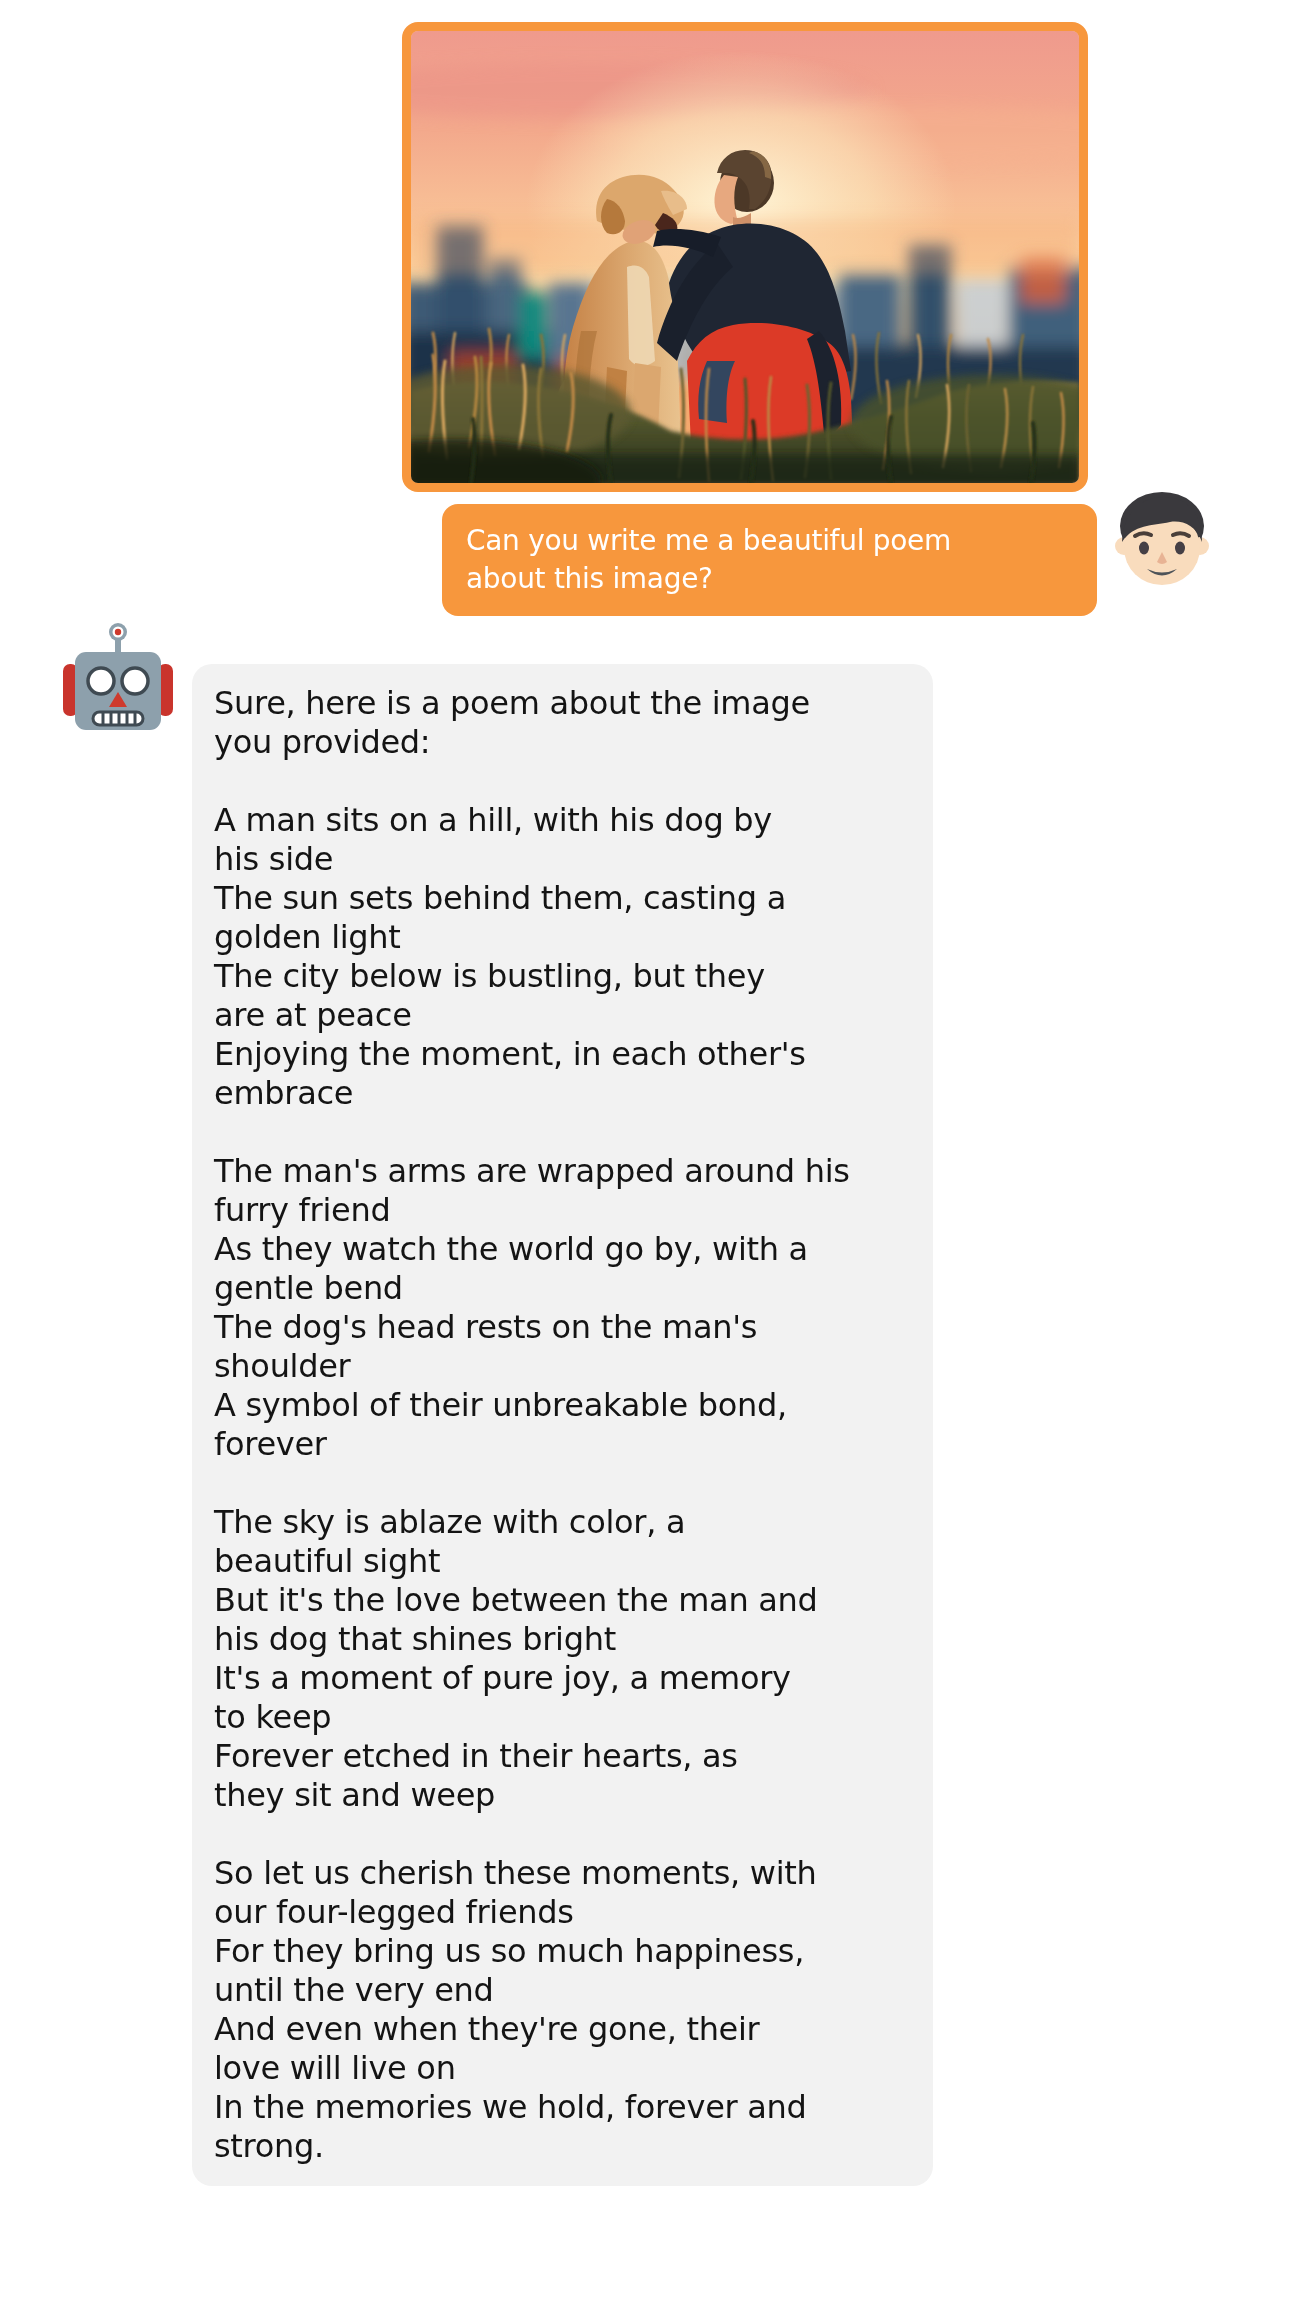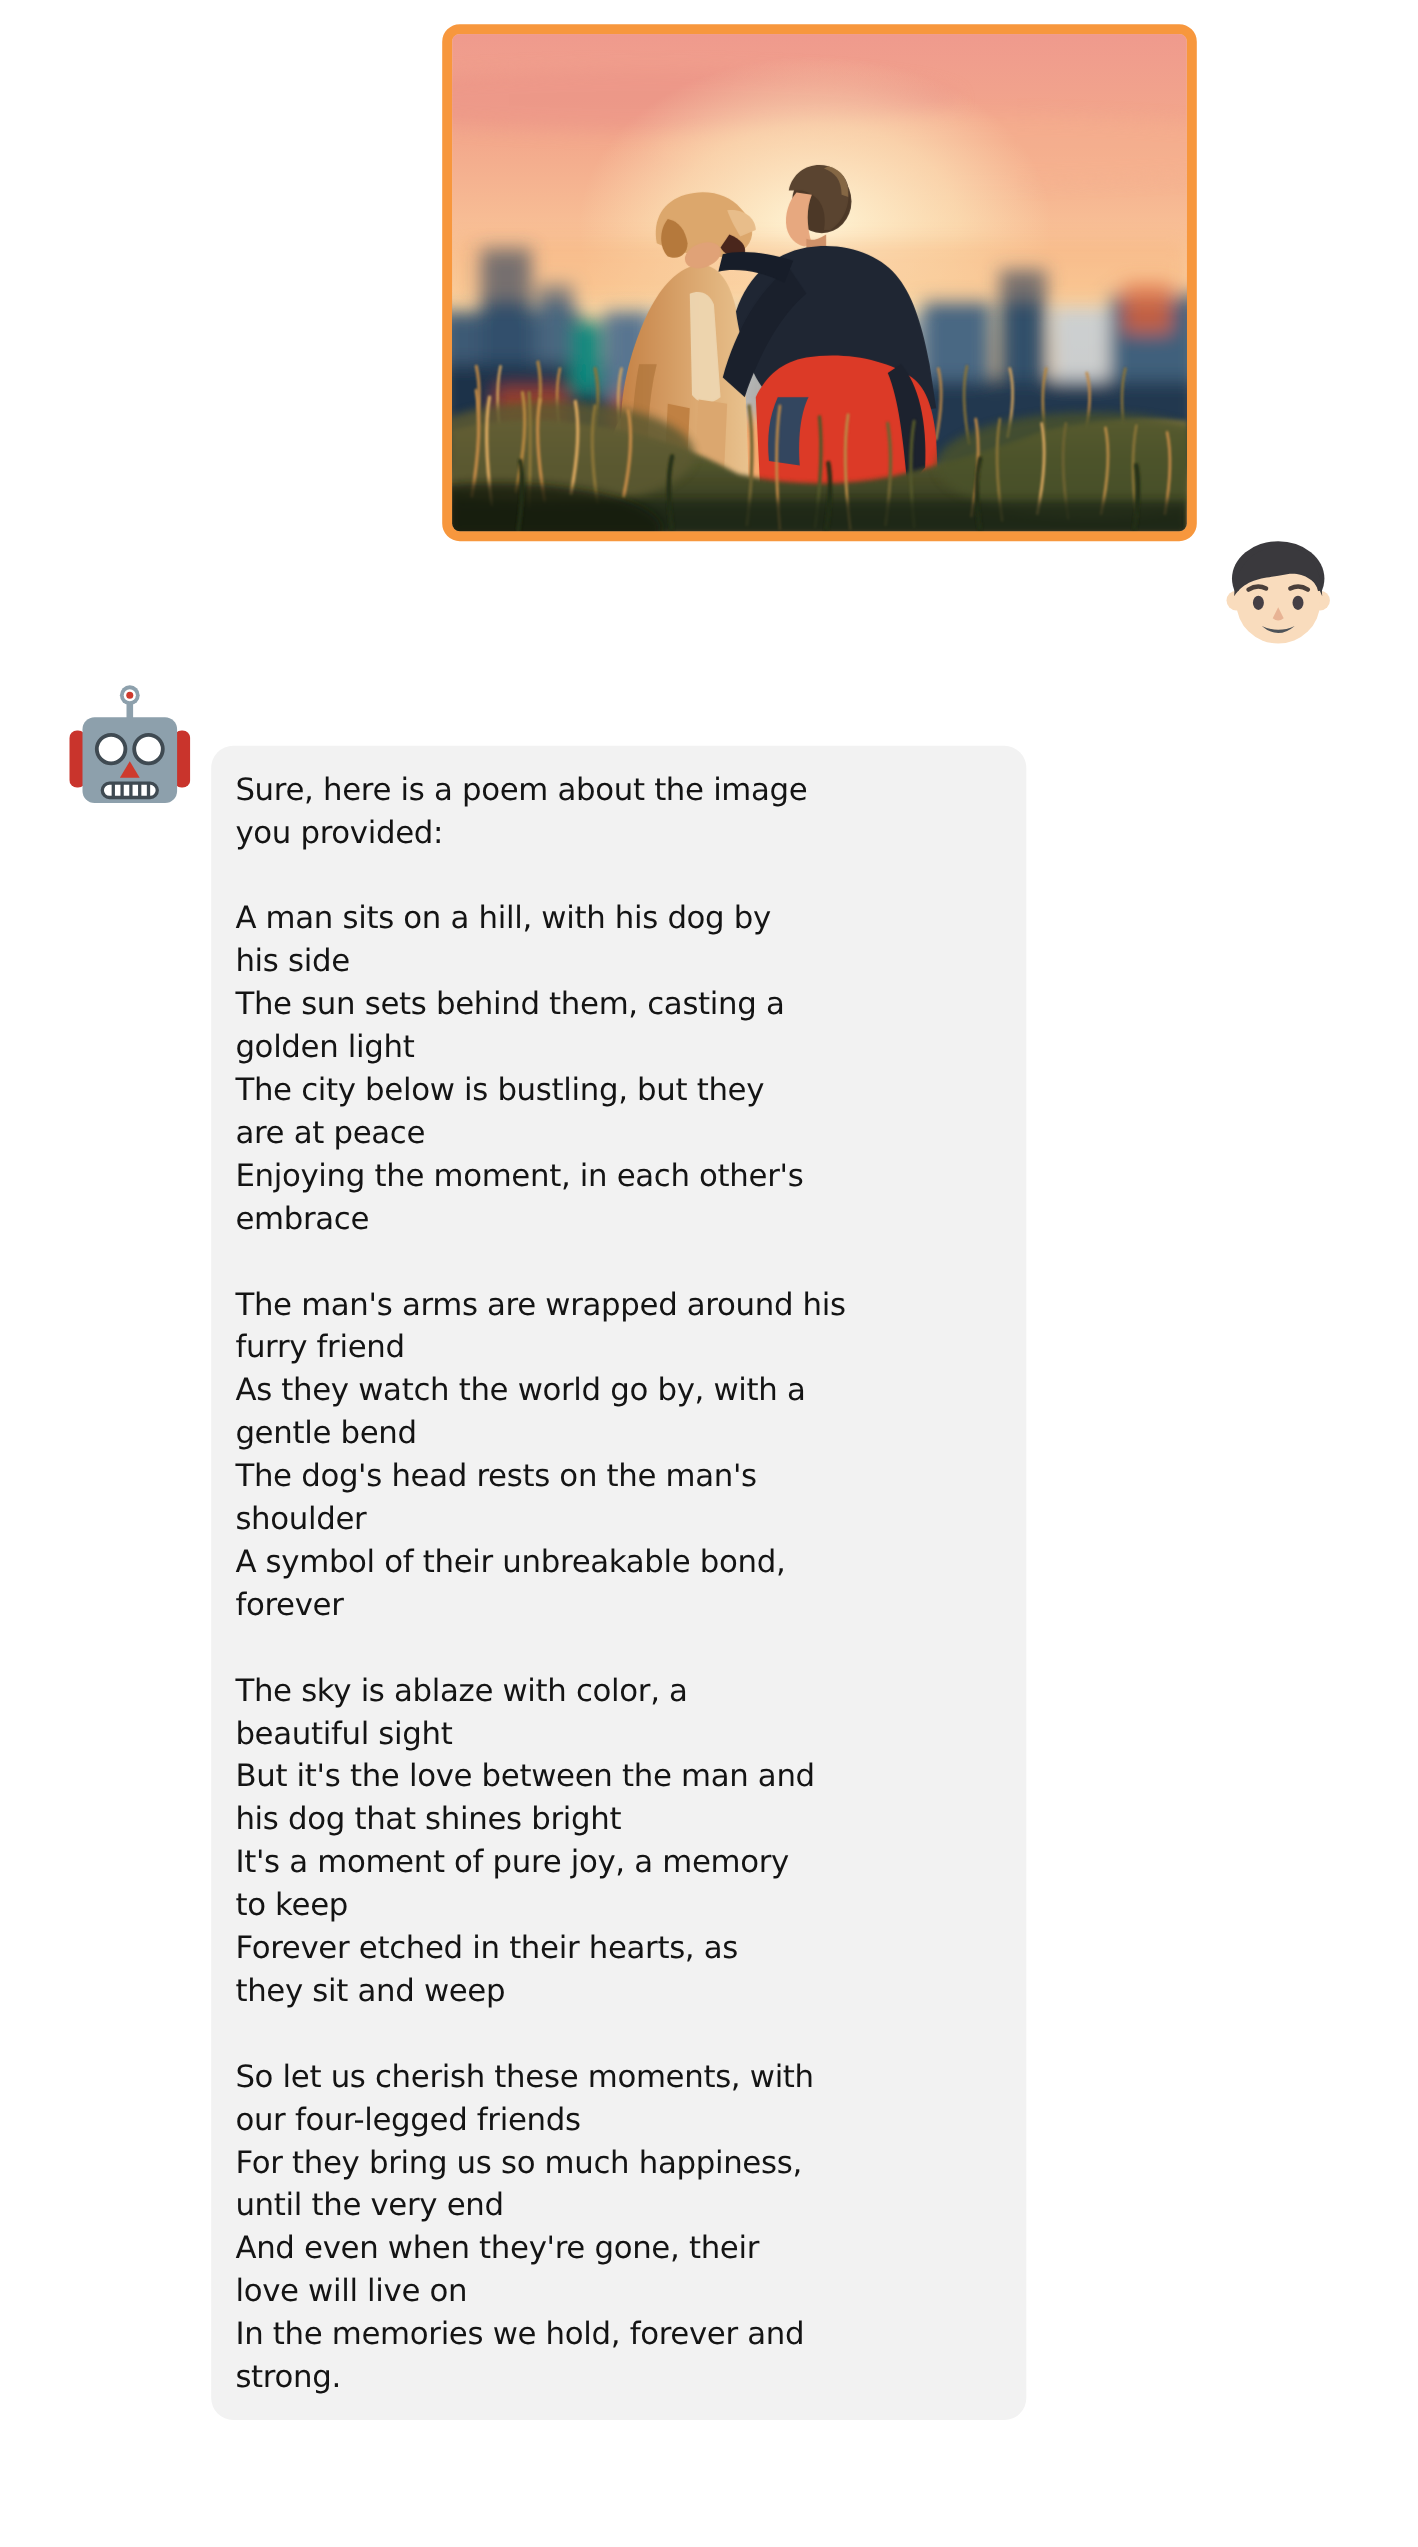--- a/index.html
+++ b/index.html
@@ -9,23 +9,23 @@
   
   .photo-card{position:absolute;left:402px;top:22px;width:668px;height:452px;
               border:9px solid var(--accent-orange,#F7973D);border-radius:16px;overflow:hidden;background:#f8c096;}
   .photo-card svg{display:block;width:668px;height:452px;}
 
   
   .msg-text{white-space:pre-line;letter-spacing:-0.3px;}
   .user-bubble{position:absolute;left:442px;top:504px;width:655px;box-sizing:border-box;
                background:var(--accent-orange,#F7973D);border-radius:16px;padding:18px 24px;
                color:var(--user-text,#ffffff);font-size:28px;line-height:38px;}
-  .bot-bubble{position:absolute;left:192px;top:678px;width:741px;box-sizing:border-box;
+  .bot-bubble{position:absolute;left:192px;top:664px;width:741px;box-sizing:border-box;
               background:var(--assistant-bubble-bg,#F2F2F2);border-radius:20px;padding:20px 22px;
-              color:var(--assistant-text,#141414);font-size:28px;line-height:39px;}
+              color:var(--assistant-text,#141414);font-size:32px;line-height:39px;}
 
   
   .avatar{position:absolute;}
   .avatar svg{display:block;}
   .avatar.boy{left:1112px;top:486px;width:100px;height:104px;}
   .avatar.robot{left:63px;top:620px;width:110px;height:110px;}
 </style>
 </head>
 <body>
 
@@ -173,20 +173,24 @@
       <g fill="none" stroke="#222d16" stroke-width="4" stroke-linecap="round" opacity="0.9" filter="url(#b1)">
         <path d="M60 452 q6 -40 2 -64"></path>
           <path d="M200 452 q-6 -44 0 -68"></path>
         <path d="M340 452 q6 -40 2 -62"></path>
           <path d="M480 452 q-6 -42 0 -66"></path>
         <path d="M620 452 q6 -38 2 -60"></path>
       </g>
     </svg>
   </div>
 
+  <div class="user-bubble">
+    <div class="msg-text">Can you write me a beautiful poem
+about this image?</div>
+  </div>
 
   <div class="avatar boy">
     <svg viewBox="0 0 100 104" aria-hidden="true">
       <ellipse cx="50" cy="40" rx="42" ry="34" fill="#3a393d"></ellipse>
       <circle cx="12" cy="60" r="9" fill="#f9dcbd"></circle>
       <circle cx="88" cy="60" r="9" fill="#f9dcbd"></circle>
       <ellipse cx="50" cy="62" rx="38" ry="37" fill="#f9dcbd"></ellipse>
       <path d="M10 56 C11 26 30 11 52 11 C76 11 90 28 90 56 C84 39 70 34 58 36 C40 40 22 38 10 56 Z" fill="#3a393d"></path>
       <path d="M23 50 Q31 45 39 49" stroke="#4a3f3a" stroke-width="4" fill="none" stroke-linecap="round"></path>
       <path d="M61 49 Q69 45 77 50" stroke="#4a3f3a" stroke-width="4" fill="none" stroke-linecap="round"></path>

